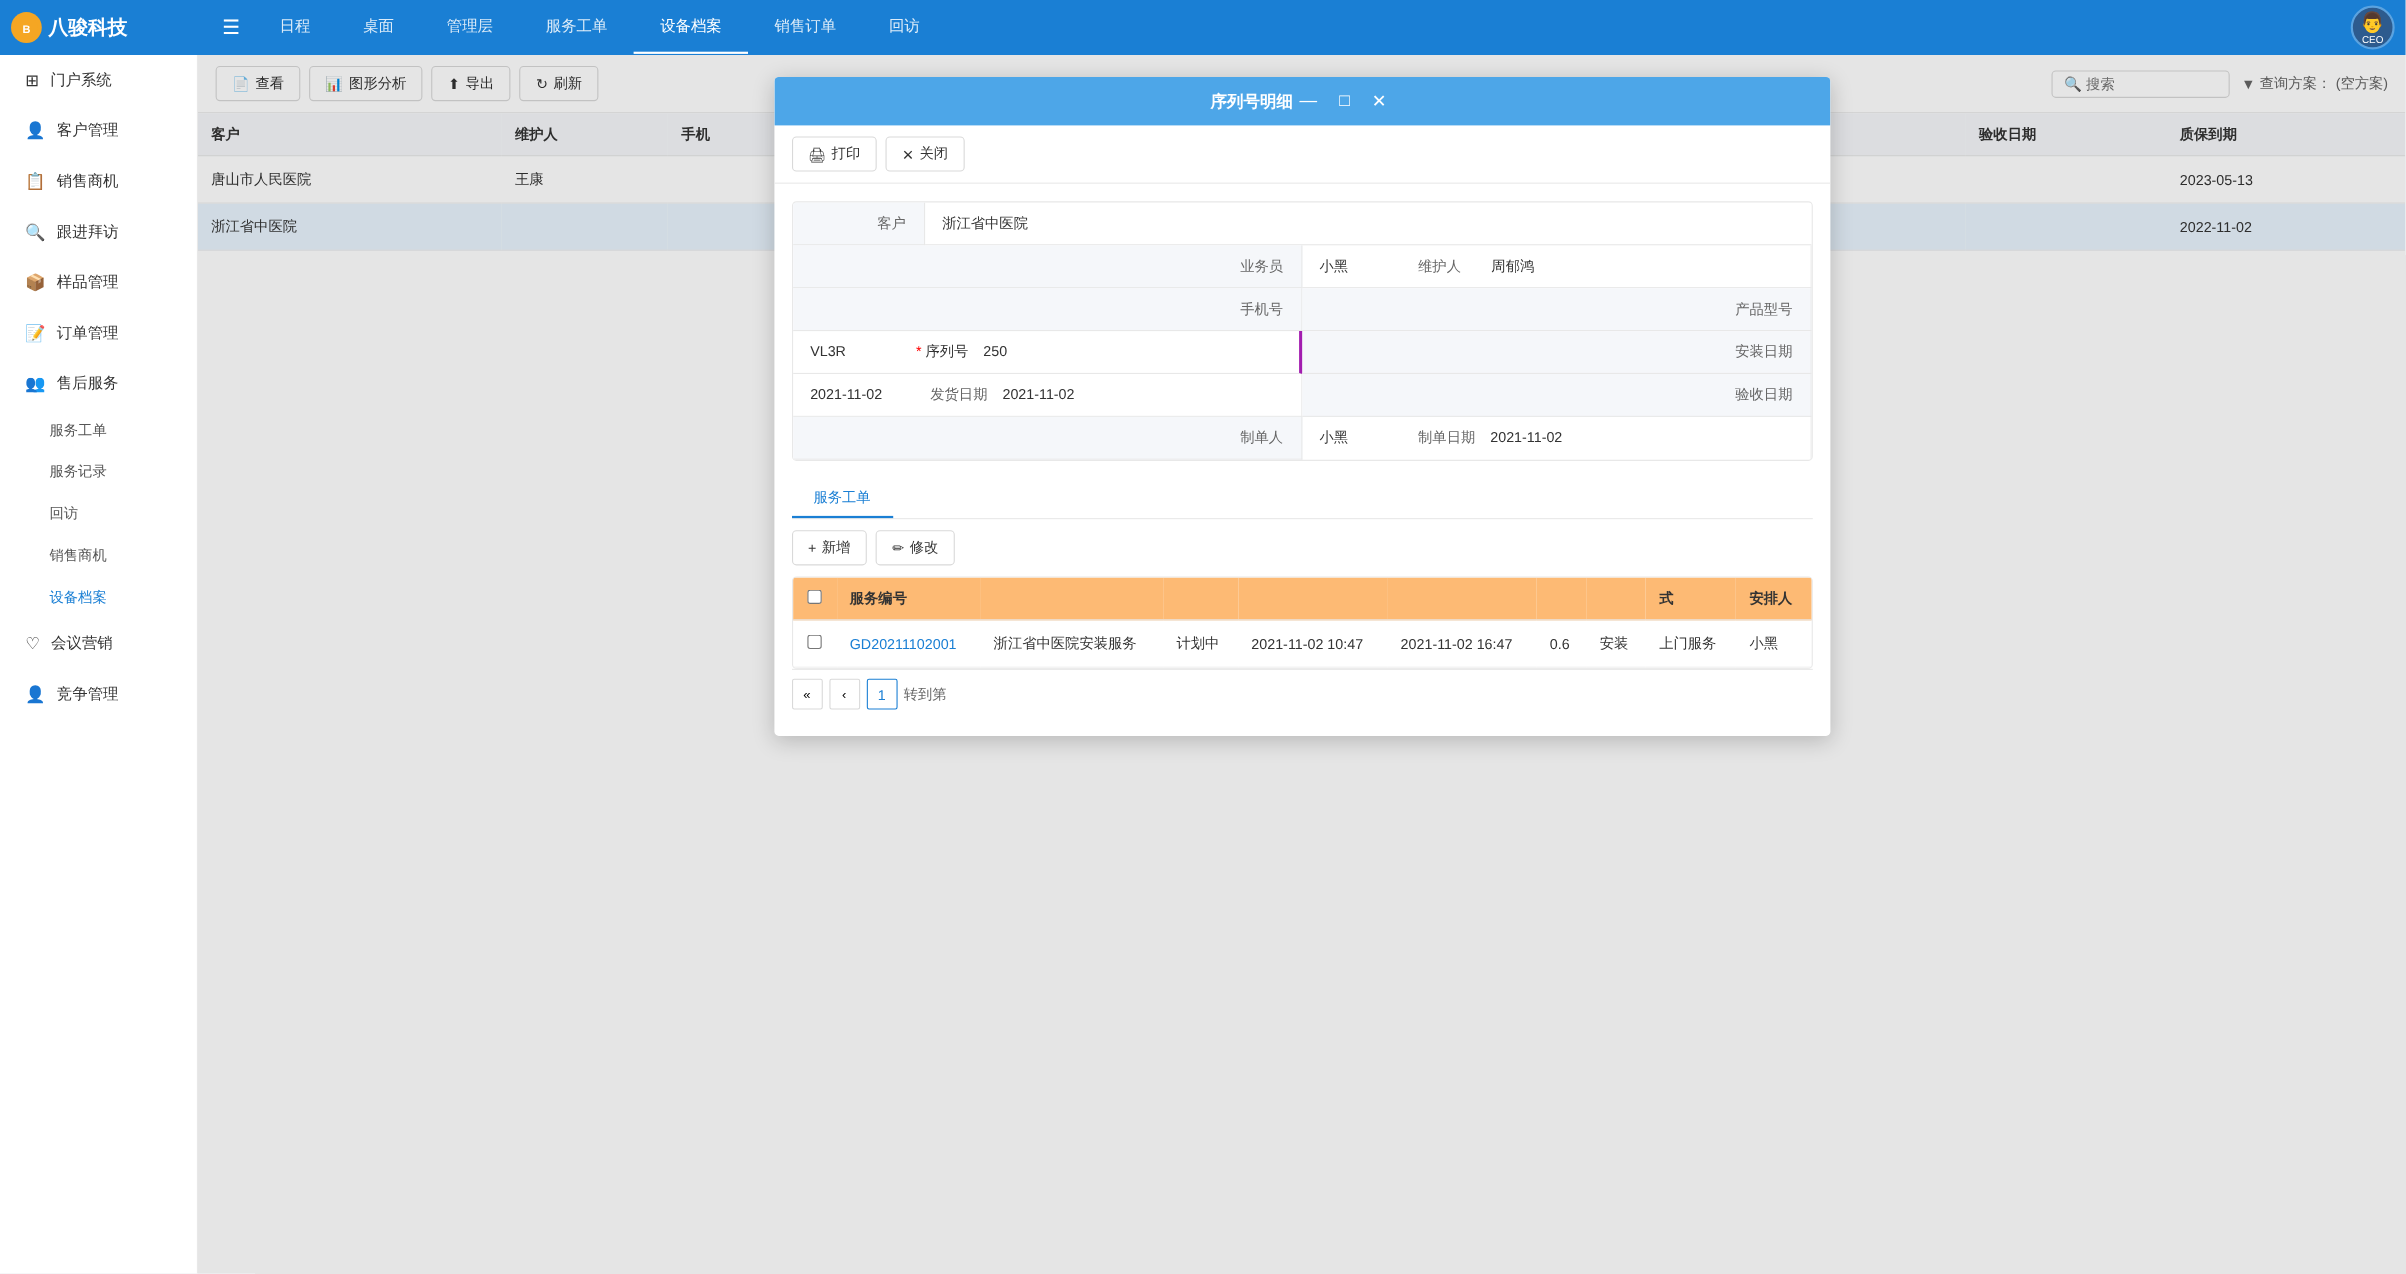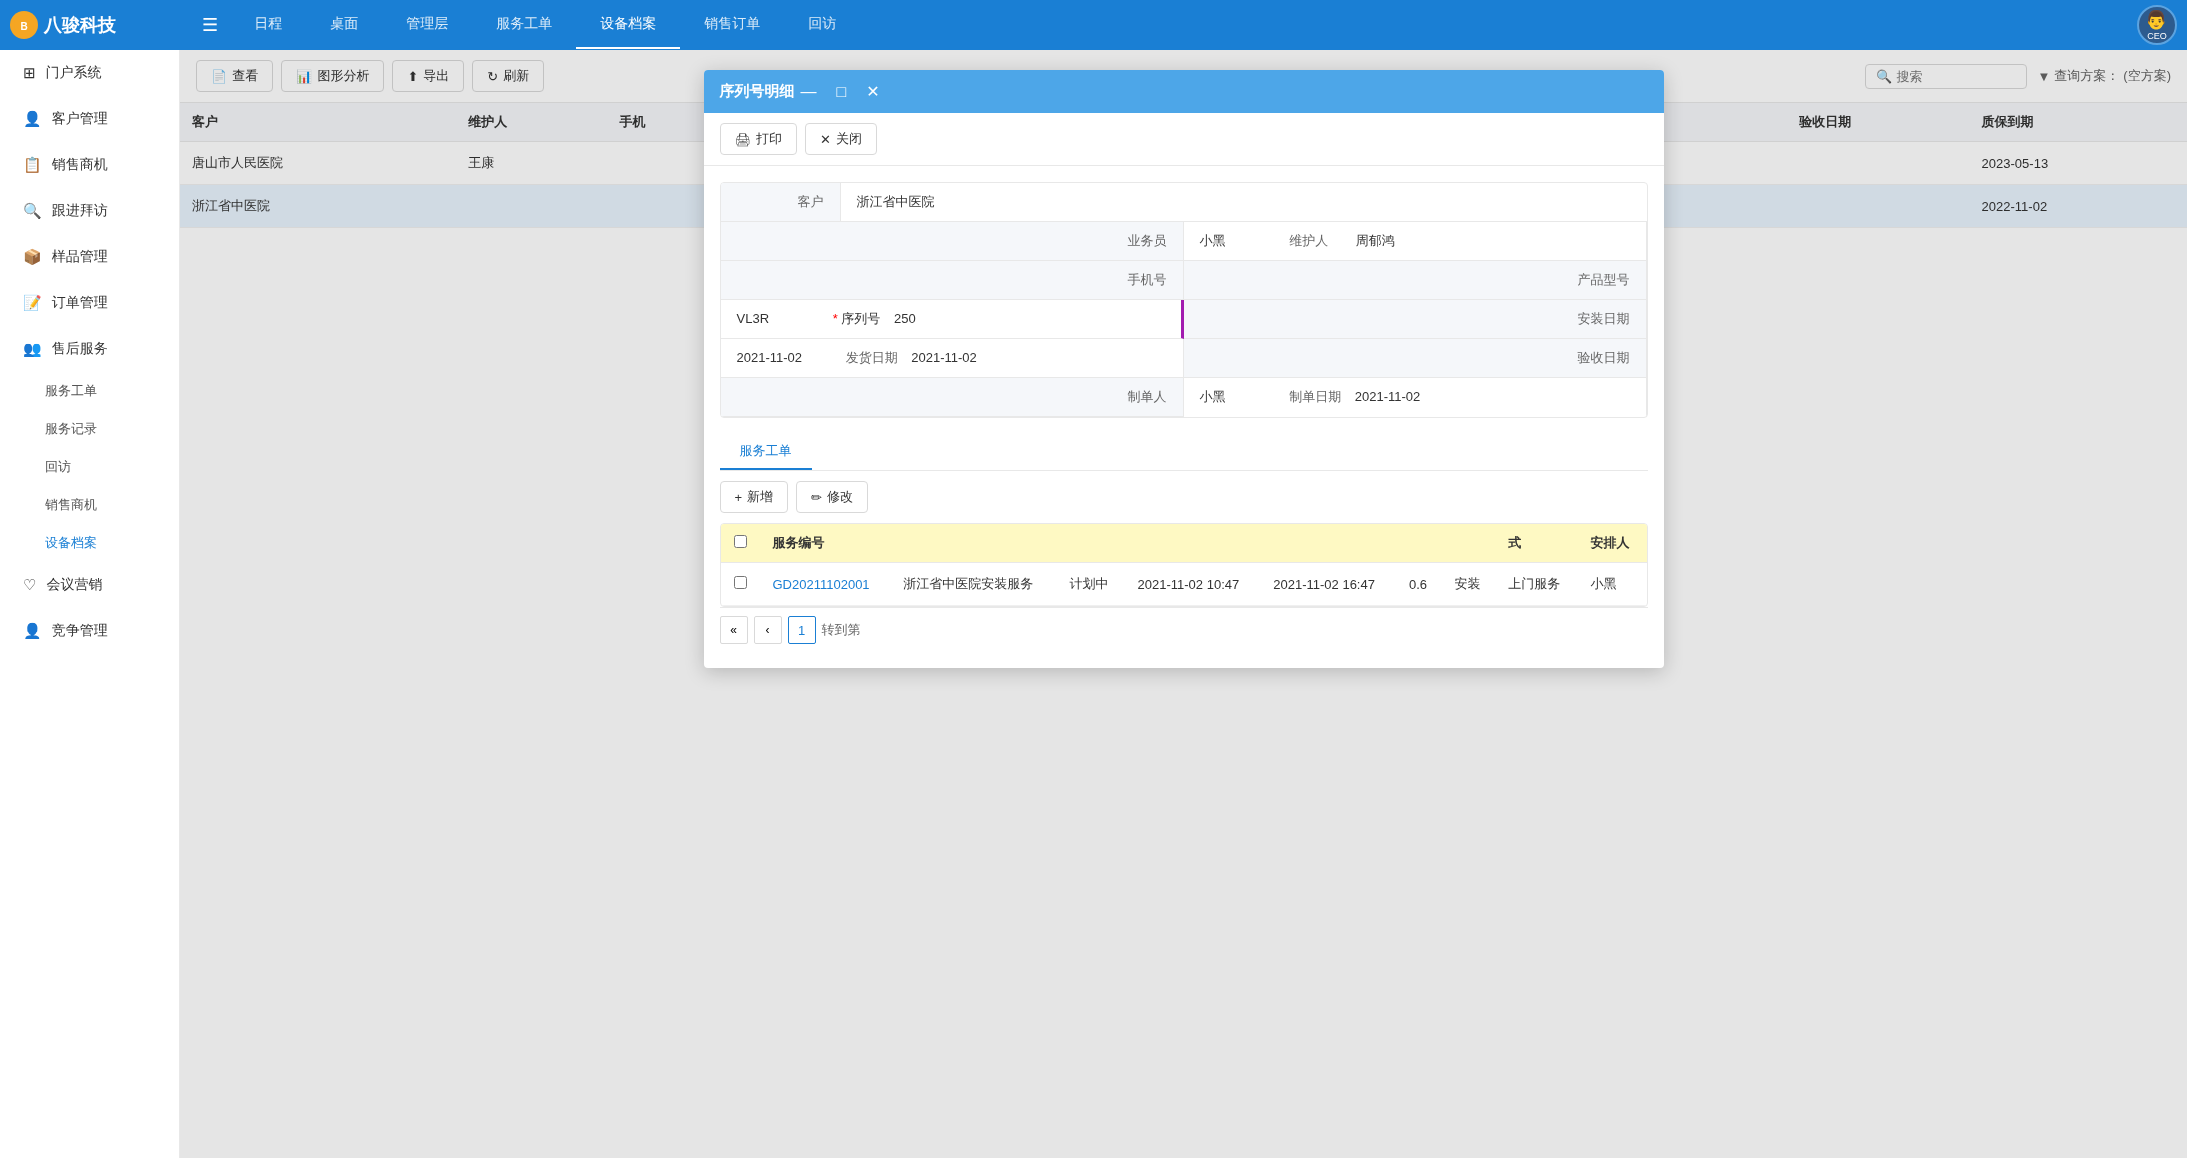--- a/index.html
+++ b/index.html
@@ -215,21 +215,21 @@
       display: flex;
       flex-direction: column;
       overflow: hidden;
     }
     .modal-header {
       background: #4da6e8;
       color: white;
       padding: 10px 16px;
       display: flex;
       align-items: center;
-      justify-content: flex-start;
+      justify-content: center;
     }
     .modal-header-title {
       font-size: 15px;
       font-weight: 600;
     }
     .modal-header-controls {
       display: flex;
       gap: 8px;
     }
     .modal-ctrl-btn {
@@ -326,21 +326,21 @@
       padding: 10px 0;
       display: flex;
       gap: 8px;
     }
     .modal-table-area {
       border: 1px solid #e8e8e8;
       border-radius: 4px;
       overflow: hidden;
     }
     .modal-table-area table thead th {
-      background: #fef9c3;
+      background: #fdba74;
     }
     .link-text {
       color: #1a7fd4;
       cursor: pointer;
     }
 
     
     .pagination {
       display: flex;
       align-items: center;

